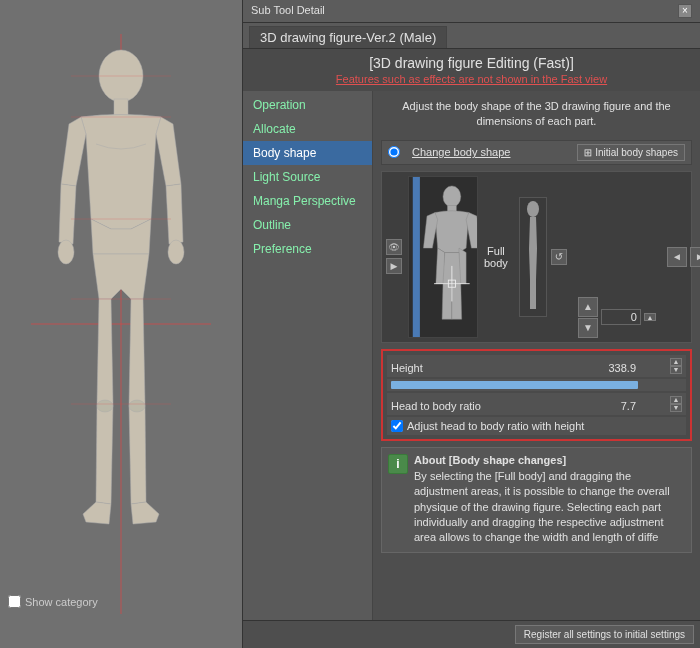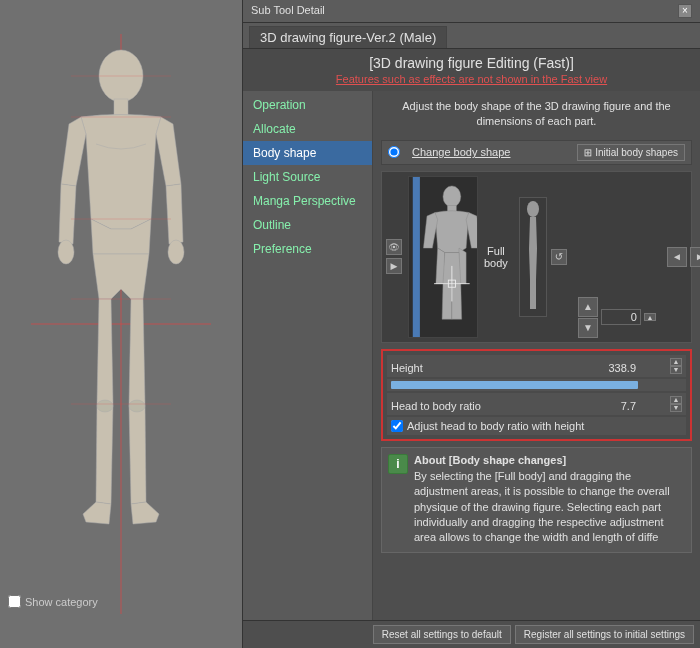--- a/index.html
+++ b/index.html
@@ -617,17 +617,16 @@
           </div>
         </div>
       </div>
     </div>
   </div>
 
   <div class="bottom-bar">
     <div class="show-category-check">
     </div>
     <div class="bottom-buttons">
-      <button class="bottom-btn">Reset all settings to default</button>
       <button class="bottom-btn">Register all settings to initial settings</button>
     </div>
   </div>
 </div>
 
 </body></html>

